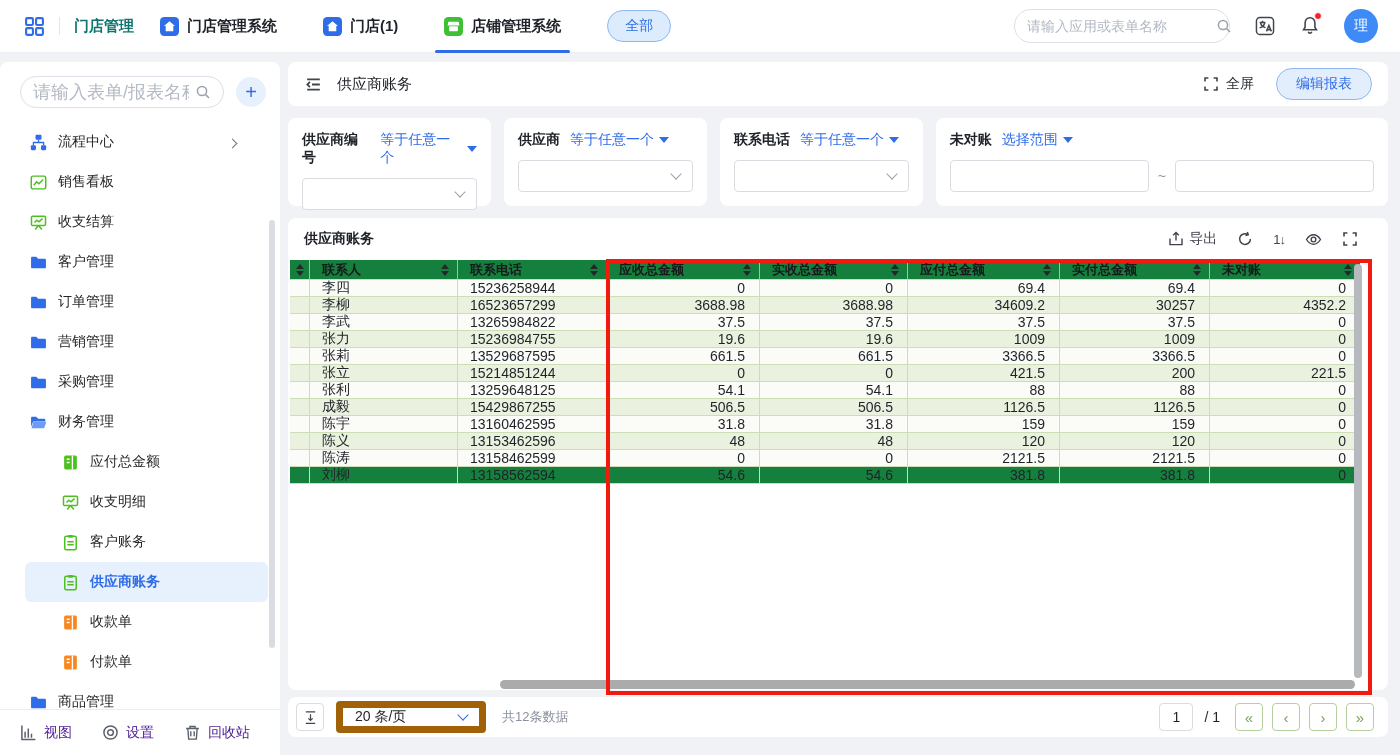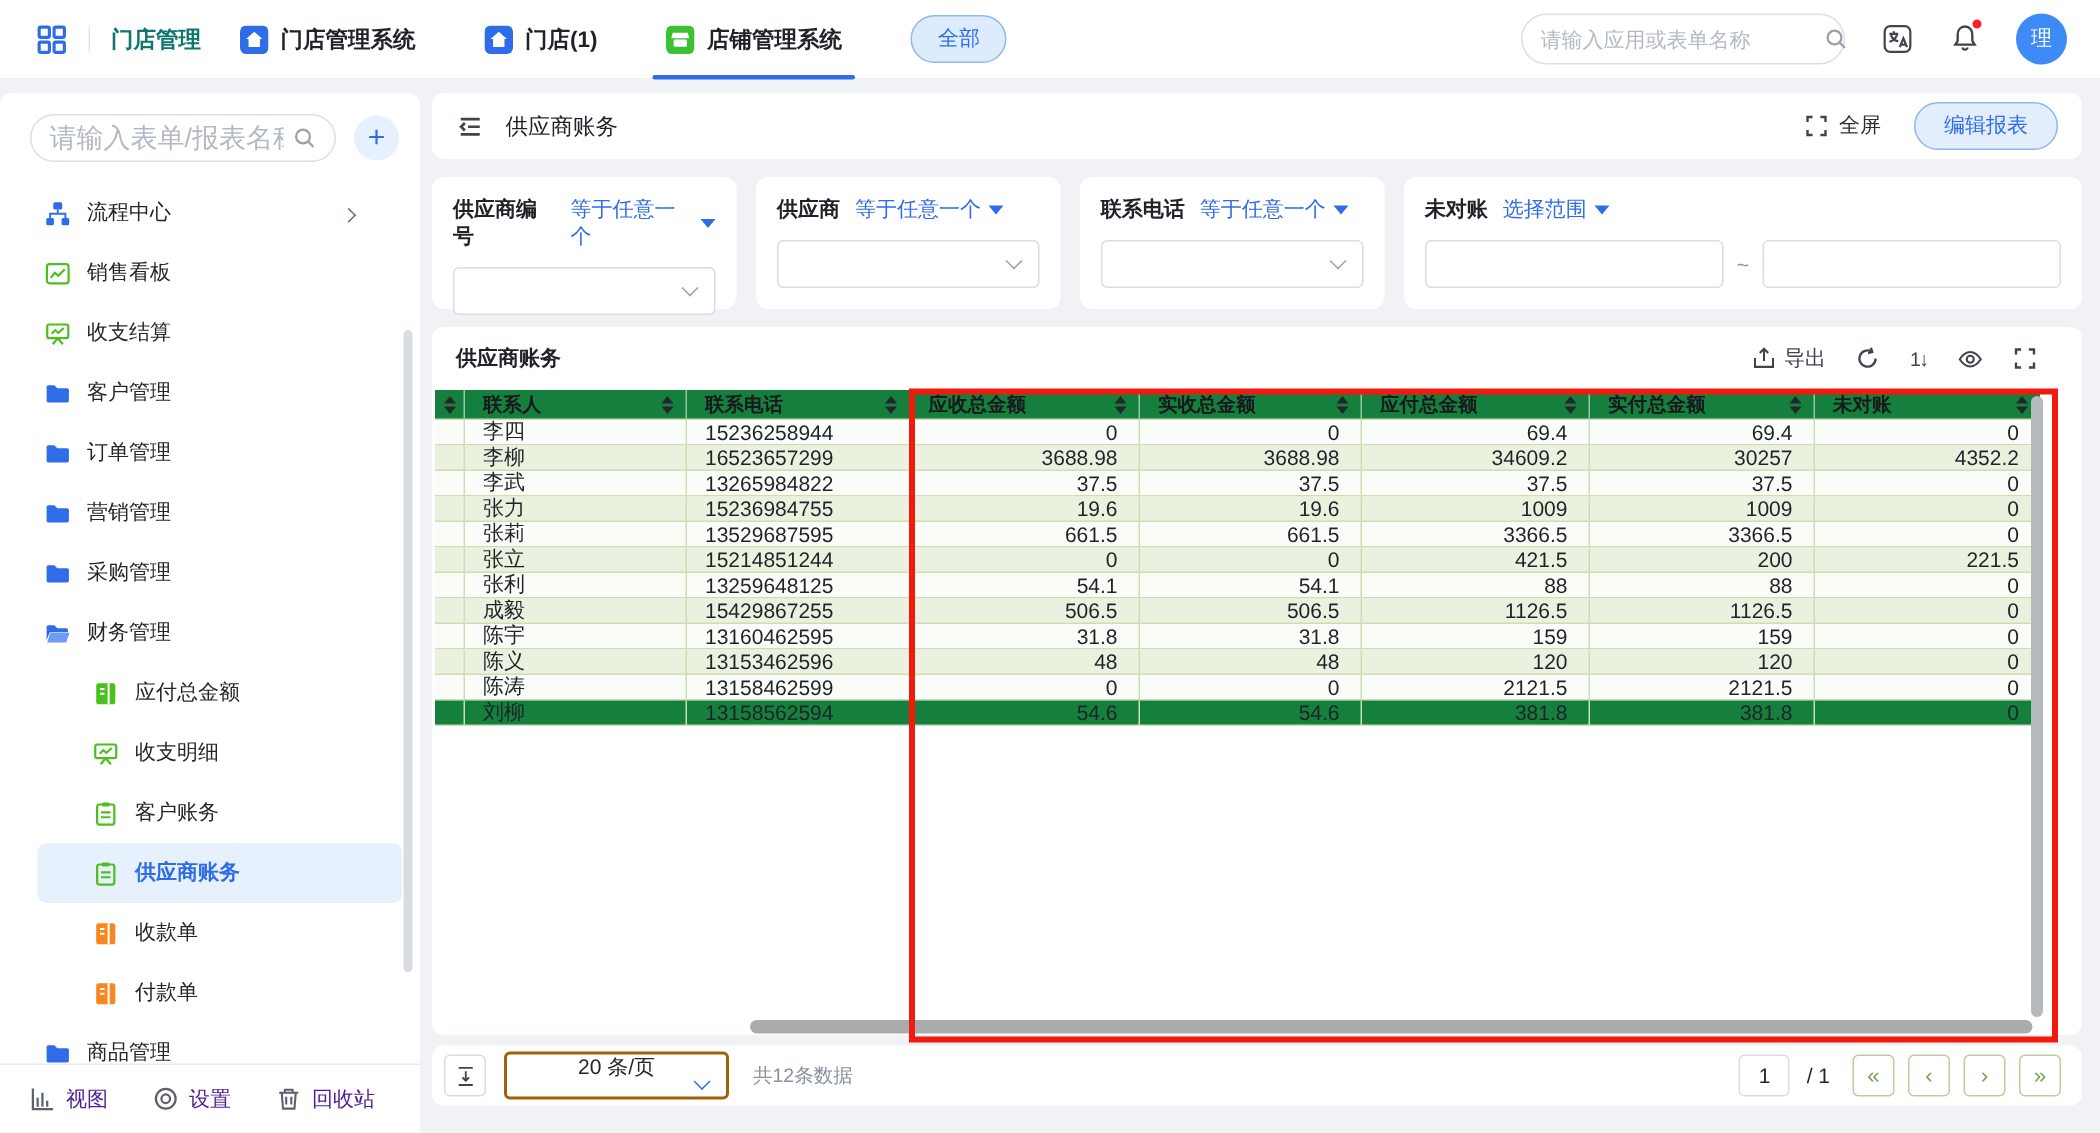--- a/index.html
+++ b/index.html
@@ -107,22 +107,22 @@
 
   
   .annotation-box { position:absolute; left:606px; top:259px; width:766px; height:436px; border:4px solid #f2190f;
                     z-index:20; pointer-events:none; }
 
   
   .main-footer { margin-top:7px; height:40px; background:#fff; border-radius:8px; display:flex; align-items:center;
                  padding:0 14px 0 8px; gap:12px; }
   .jump-btn { width:28px; height:28px; border:1px solid #d9dce1; border-radius:4px; display:flex; align-items:center;
               justify-content:center; cursor:pointer; background:#fff; }
-  .page-size { width:150px; height:32px; border:2px solid #a16207; border-radius:4px; display:flex; align-items:center;
-               padding:0 12px; cursor:pointer; background:#fff;flex-direction:column; }
+  .page-size { width:150px; height:32px; border:7px solid #a16207; border-radius:4px; display:flex; align-items:center;
+               padding:0 12px; cursor:pointer; background:#fff; }
   .page-size .chev { margin-left:auto; }
   .total-text { color:#8a919f; font-size:13px; margin-left:4px; }
   .mf-right { margin-left:auto; display:flex; align-items:center; gap:9px; }
   .page-input { width:34px; height:28px; border:1px solid #d9dce1; border-radius:4px; text-align:center; font-size:14px;
                 outline:none; font-family:"Liberation Sans",sans-serif; color:#1f2329; }
   .page-total { color:#1f2329; margin:0 6px 0 2px; }
   .pager-btn { width:28px; height:28px; border:1px solid #b5d09c; border-radius:4px; background:#fff; color:#74a356;
                font-size:15px; display:flex; align-items:center; justify-content:center; cursor:pointer; }
 </style>
 </head>

